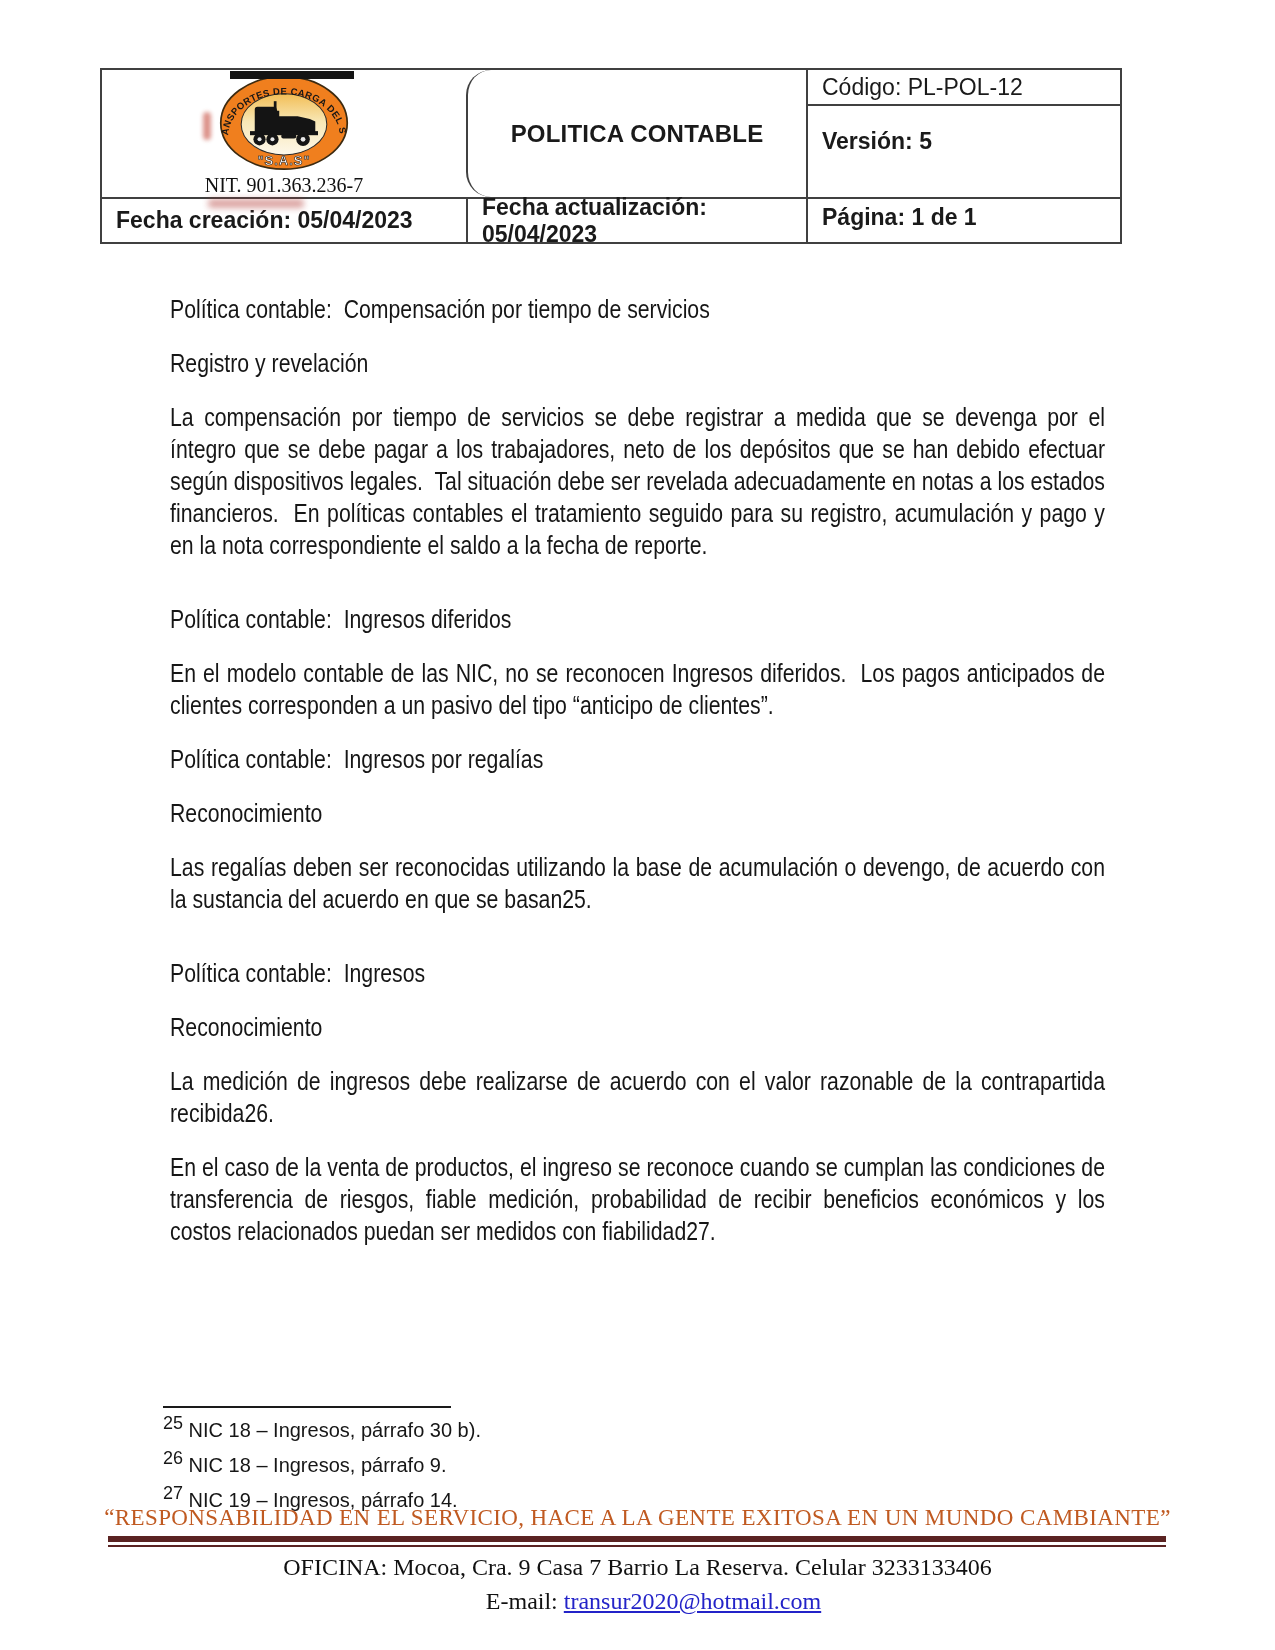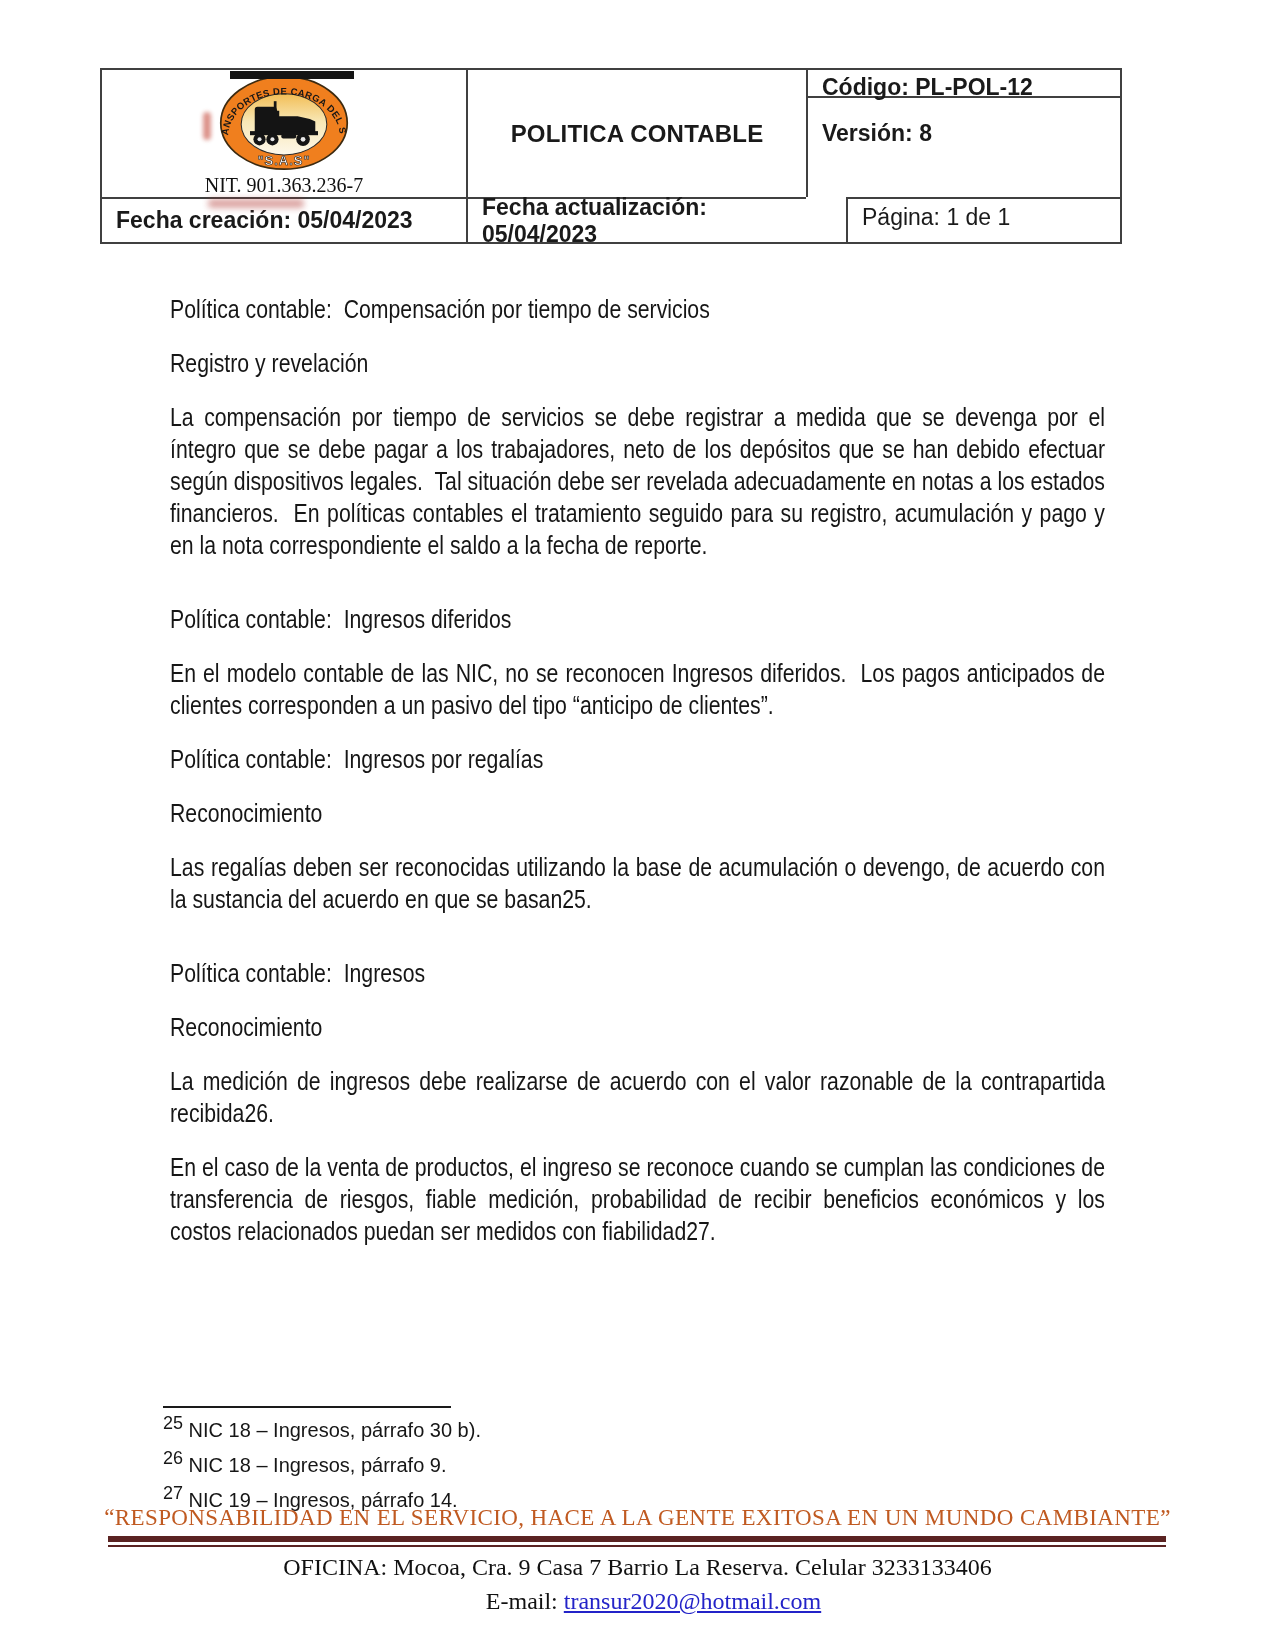--- a/index.html
+++ b/index.html
@@ -24,42 +24,41 @@
     grid-template-columns: 364px 340px 314px;
     grid-template-rows: 127px 45px;
     border: 2px solid #404040;
     background: #fff;
   }
   .cell { border-left: 2px solid #404040; border-top: 2px solid #404040; position: relative; }
   .cell.first-col { border-left: none; }
   .cell.first-row { border-top: none; }
   .cell-title {
     display: flex; align-items: center; justify-content: center;
-    font-weight: bold; font-size: 24px; letter-spacing: 0.2px;
+    font-weight: bold; font-size: 24px; letter-spacing: 0.2px; border-radius: 25px;
   }
   .cell-right-stack { display: flex; flex-direction: column; }
   .subcell-codigo {
-    height: 28px; border-bottom: 2px solid #404040;
-    font-weight: bold; font-size: 23px;
+    height: 36px; border-bottom: 2px solid #404040;
+    font-weight: normal; font-size: 23px;
     padding: 4px 0 0 14px;
   }
   .subcell-version {
     flex: 1;
     font-weight: bold; font-size: 23px;
     padding: 22px 0 0 14px;
   }
   .cell-fecha {
     font-weight: bold; font-size: 23px;
     display: flex; align-items: center;
     padding-left: 14px;
   }
   .cell-pagina {
-    font-weight: normal; font-size: 23px;
+    font-weight: bold; font-size: 23px;
     padding: 5px 4px 0 14px;
-    margin-left: 40px;
   }
   .cell-logo { display: flex; flex-direction: column; align-items: center; justify-content: flex-start; padding-top: 4px; }
   .logo-svg { width: 206px; height: 104px; }
   .logo-nit {
     font-family: "Liberation Serif", serif;
     font-weight: normal; font-size: 20px; color: #111;
     margin-top: -2px;
   }
   
   .artifact-bar { position: absolute; left: 230px; top: 71px; width: 124px; height: 8px; background: #141414; }
@@ -168,21 +167,21 @@
 
         <text x="100" y="134" text-anchor="middle" font-family="Liberation Sans, sans-serif" font-size="19" font-weight="bold" fill="#ffffff" stroke="#1a1a1a" stroke-width="0.9" letter-spacing="1.5">"S.A.S"</text>
       </svg>
       <div class="logo-nit">NIT. 901.363.236-7</div>
     </div>
 
     <div class="cell first-row cell-title">POLITICA CONTABLE</div>
 
     <div class="cell first-row cell-right-stack">
       <div class="subcell-codigo">Código: PL-POL-12</div>
-      <div class="subcell-version">Versión: 8</div>
+      <div class="subcell-version">Versión: 5</div>
     </div>
 
     <div class="cell first-col cell-fecha">Fecha creación: 05/04/2023</div>
     <div class="cell cell-fecha">Fecha actualización: 05/04/2023</div>
     <div class="cell cell-pagina">Página: 1 de 1</div>
   </div>
 
   <div class="artifact-bar"></div>
   <div class="artifact-red1"></div>
   <div class="artifact-red2"></div>

